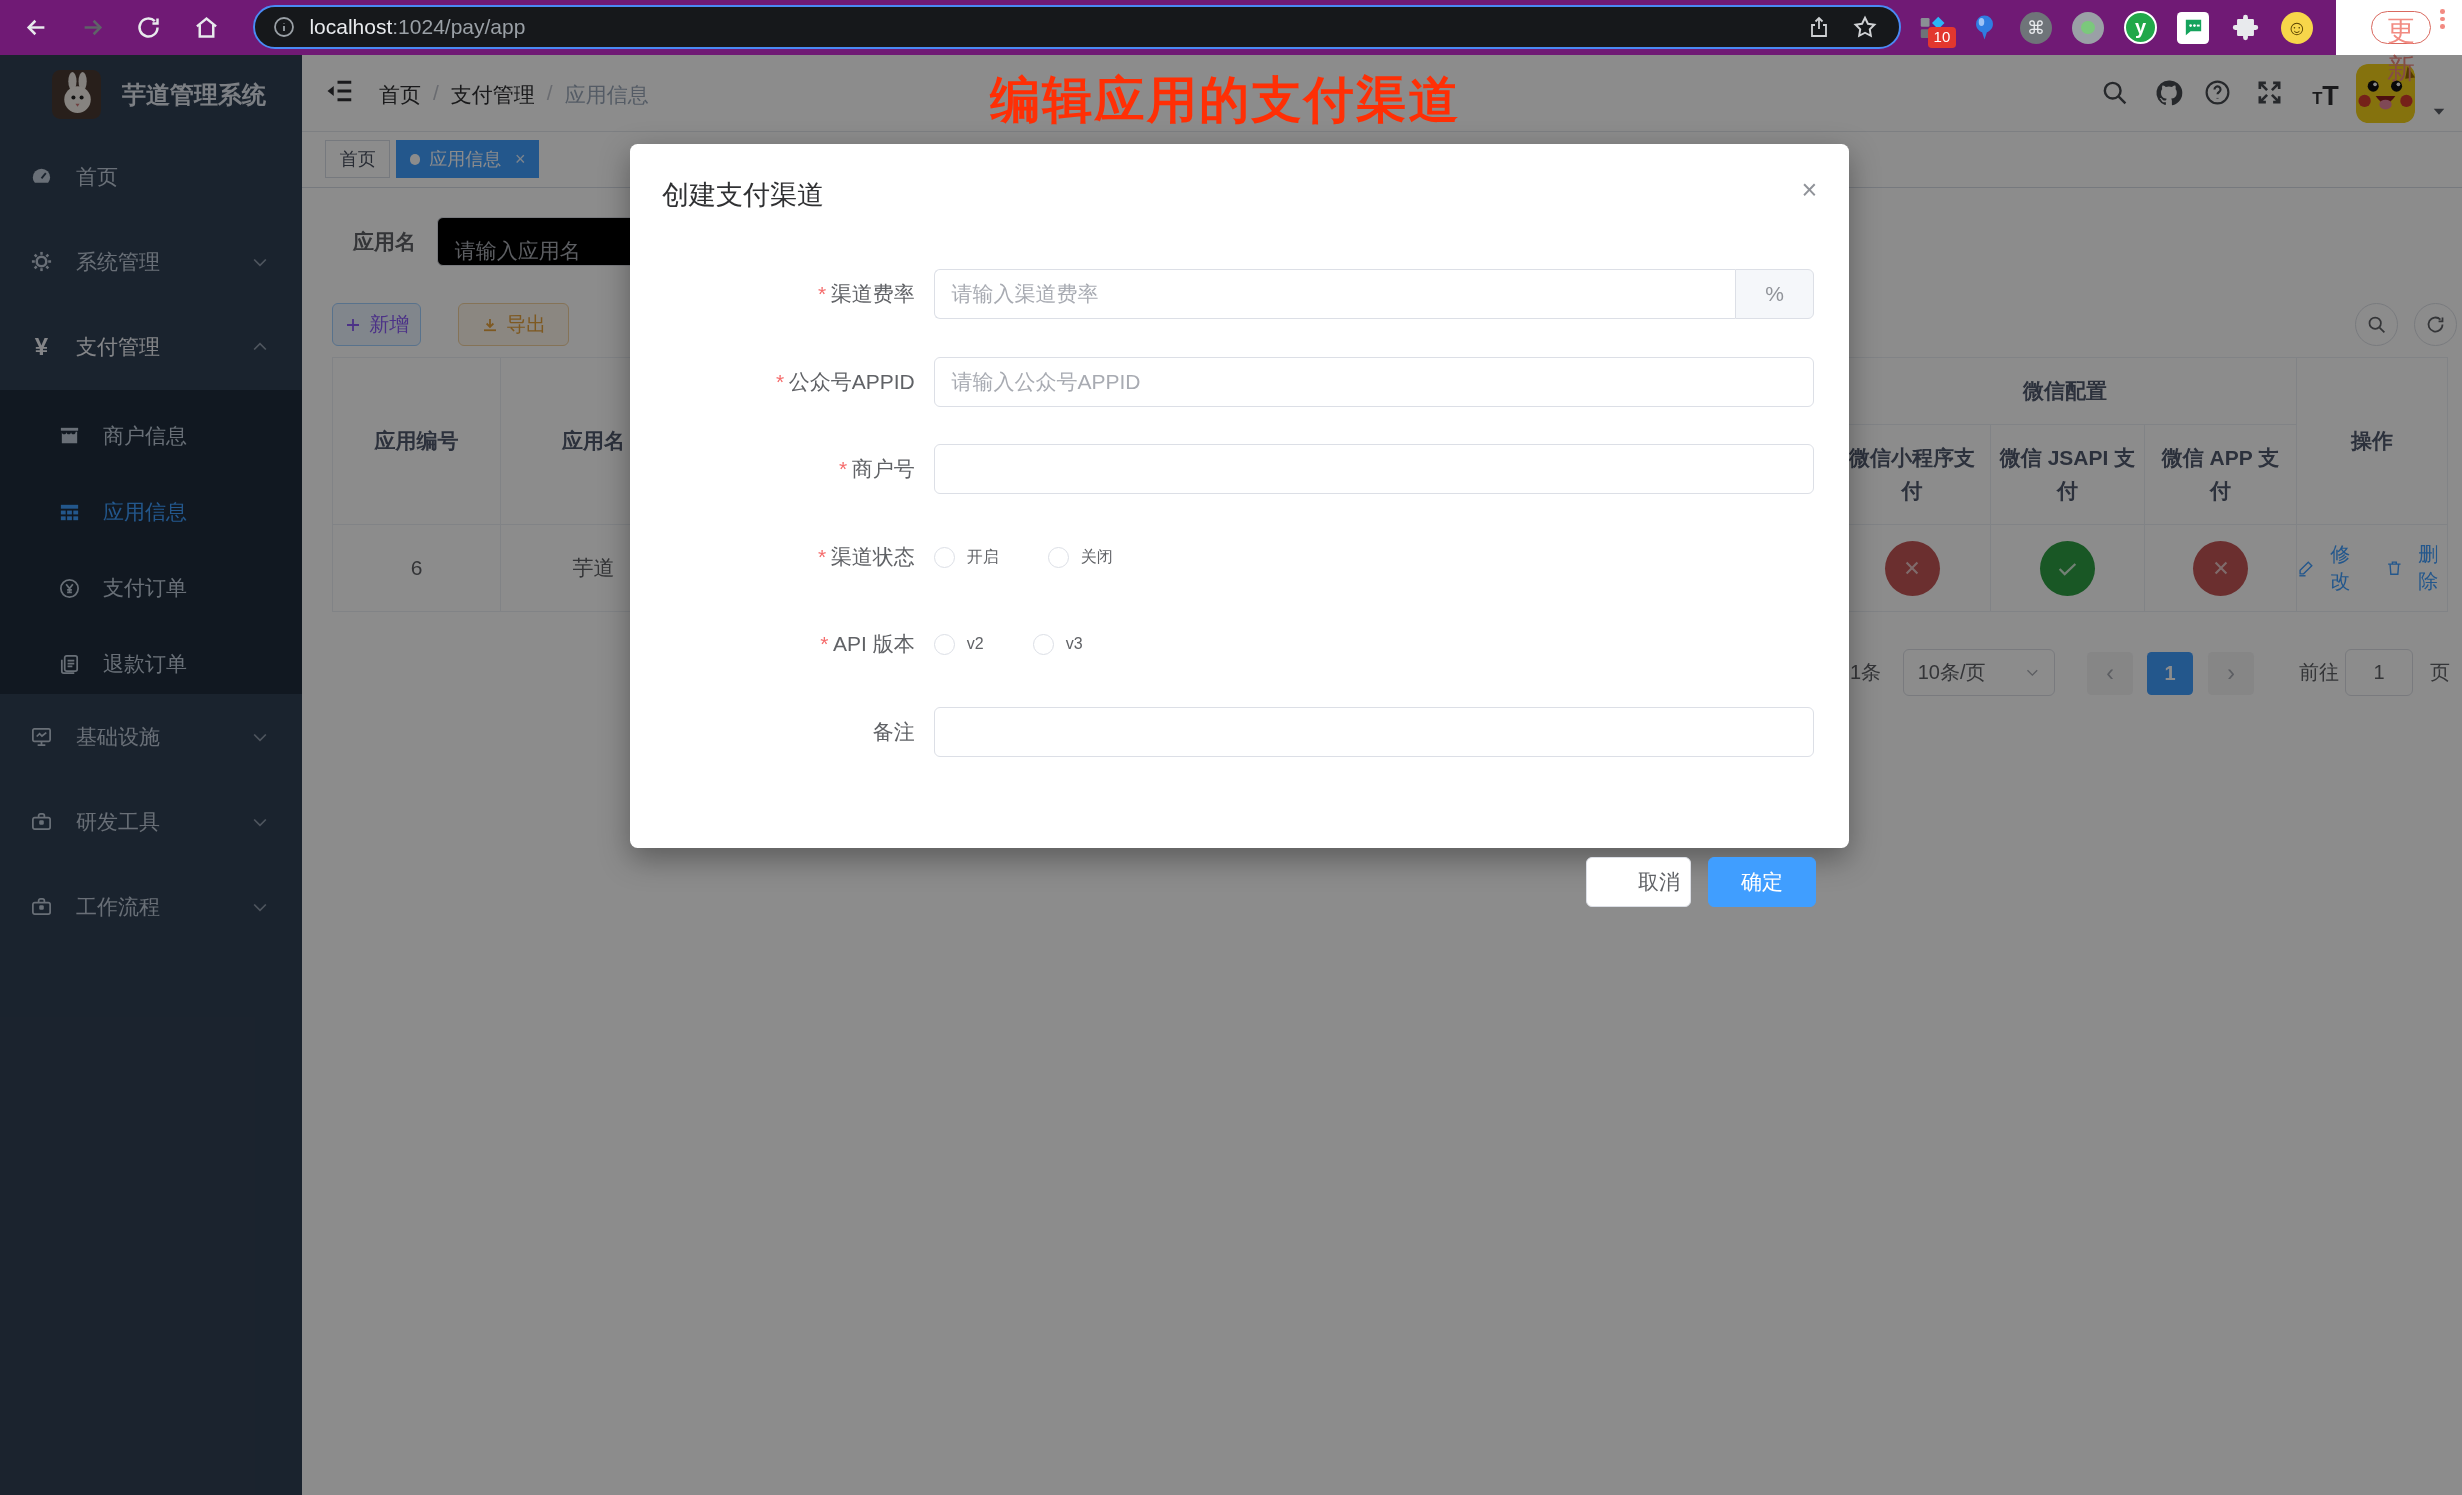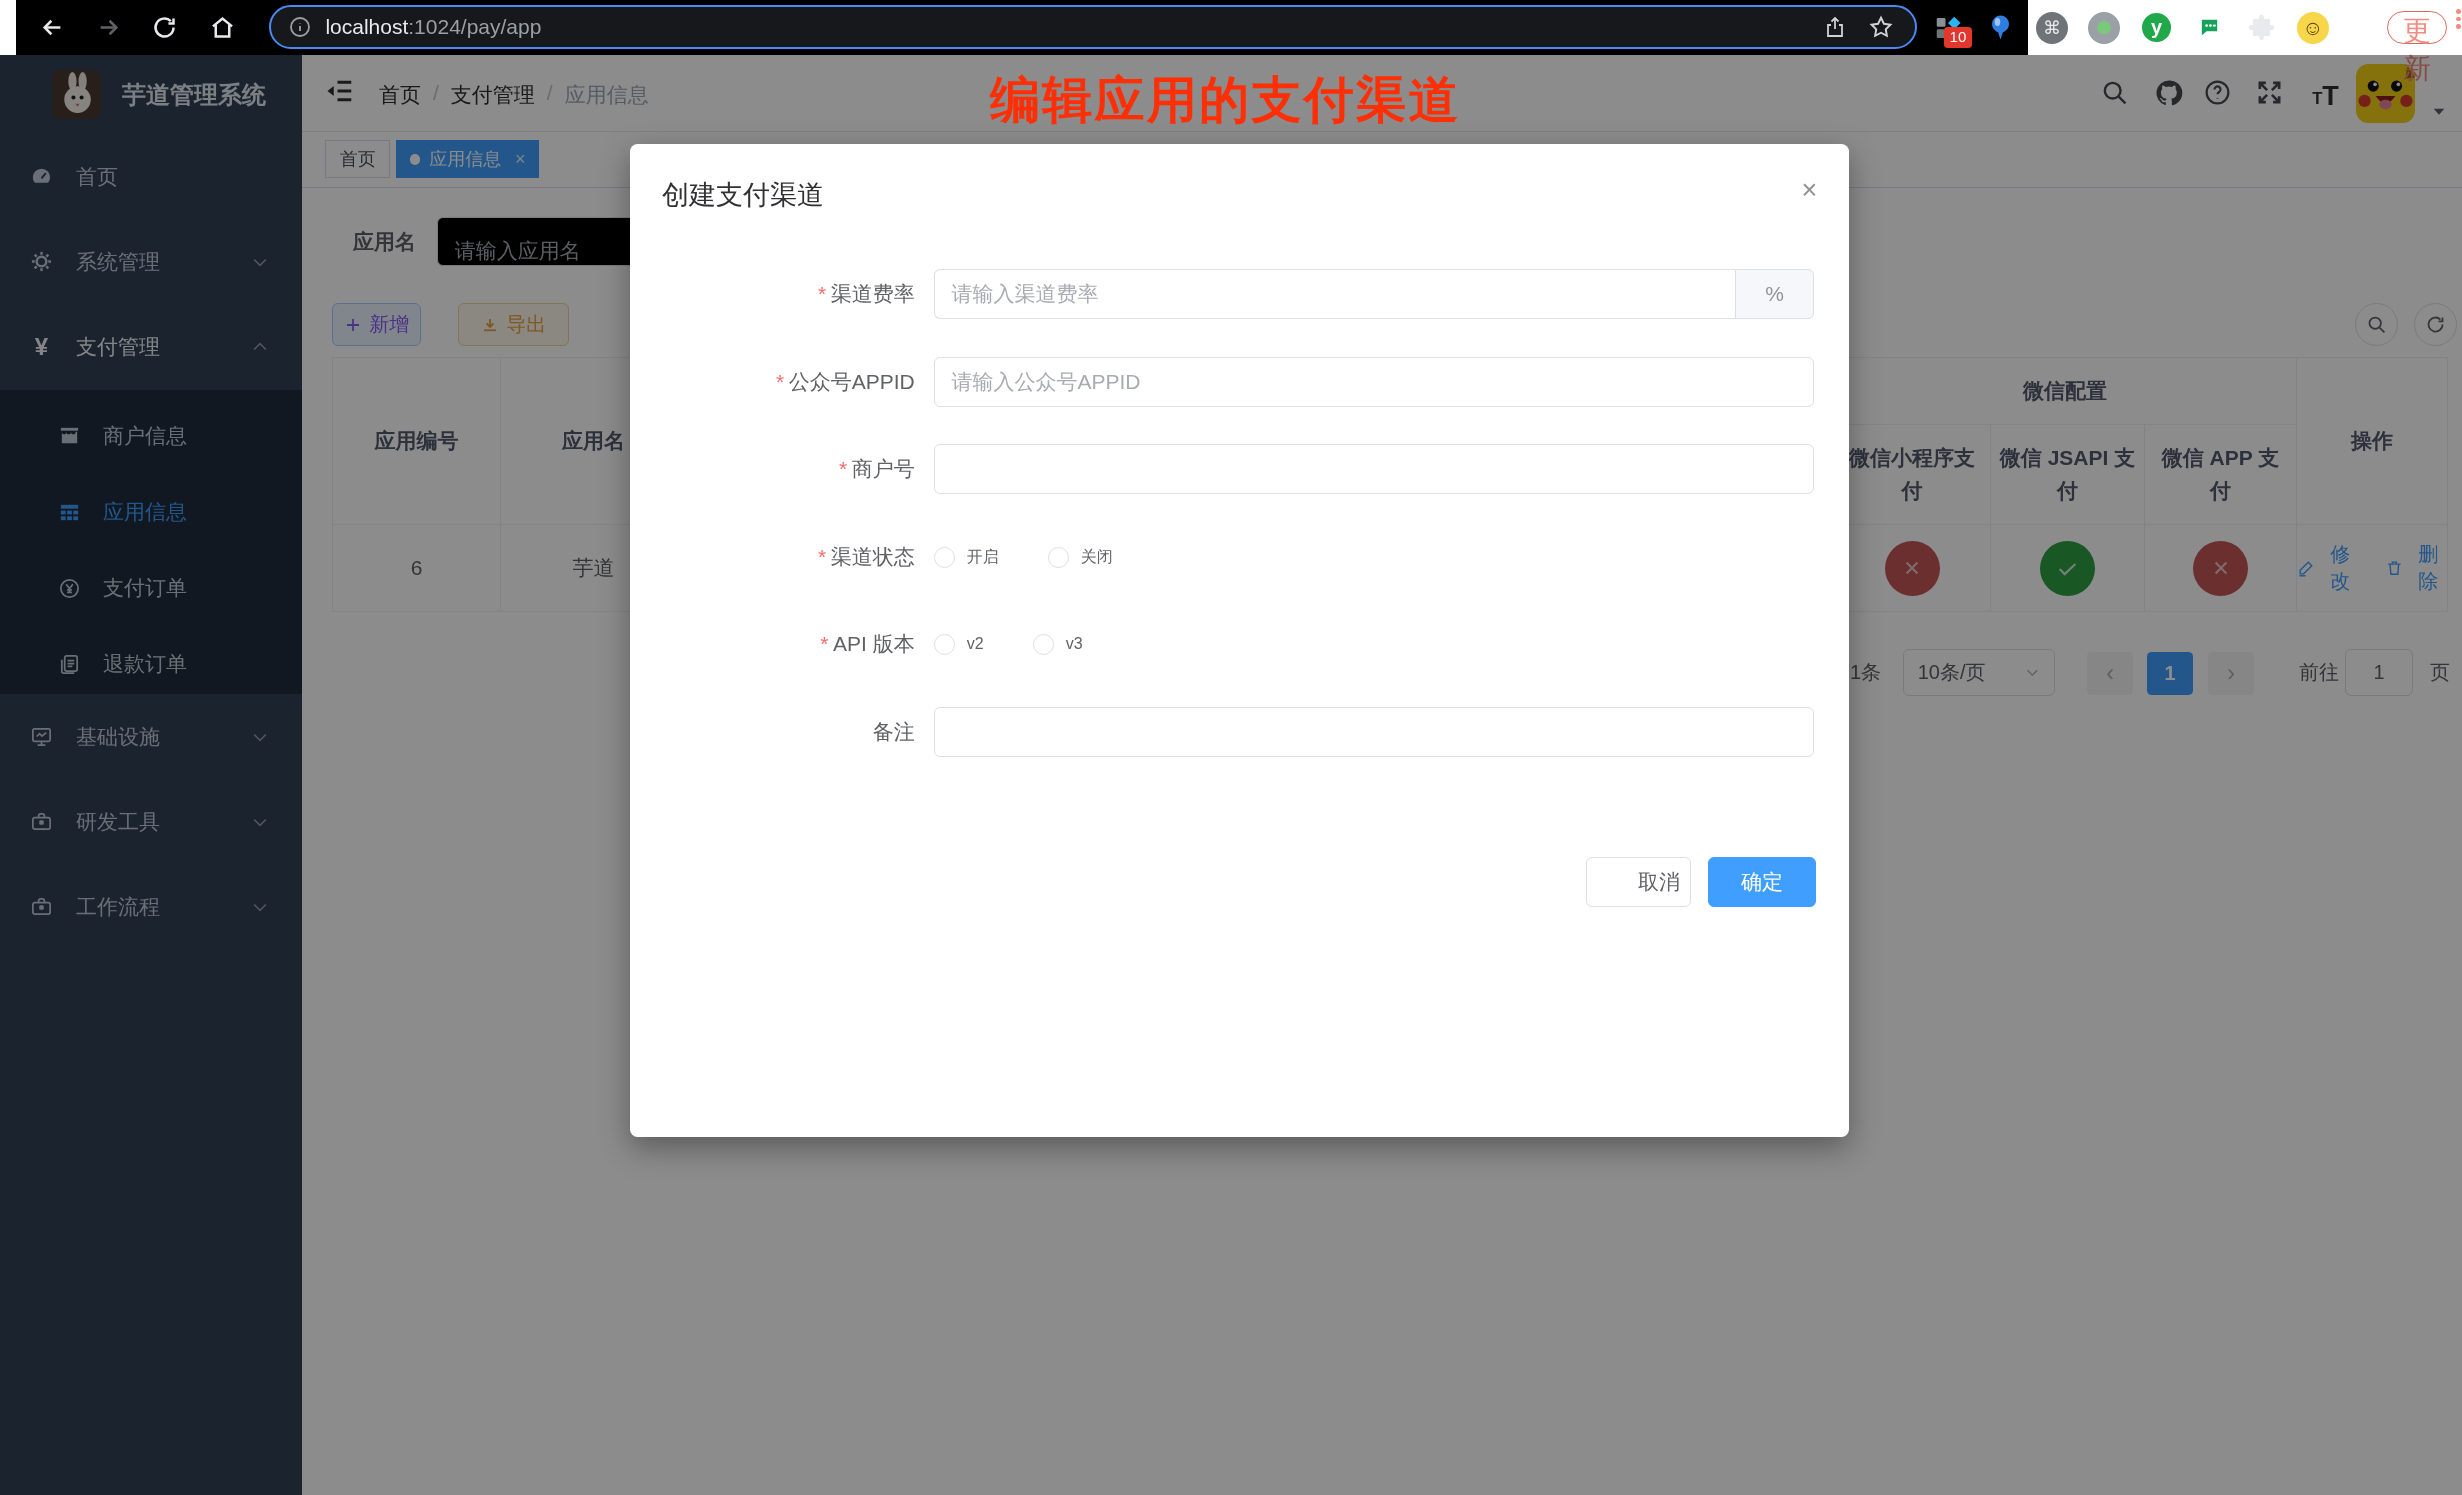--- a/index.html
+++ b/index.html
@@ -2,21 +2,21 @@
 <html style="font-size:12px"><head>
 <meta charset="utf-8">
 <style>
   * { margin:0; padding:0; box-sizing:border-box; }
   html,body { width:2462px; height:1495px; overflow:hidden;
     font-family:"Liberation Sans","DejaVu Sans",sans-serif; }
   body { position:relative; background:#fff; }
   svg { display:block; }
 
   
-  .chrome { position:absolute; left:16px; top:0; width:2012px; height:55px; background:#000000; z-index:10; }
+  .chrome { position:absolute; left:0; top:0; width:2336px; height:55px; background:#701a75; z-index:10; }
   .chrome .navbtn { position:absolute; top:10.6px; width:33px; height:33px; color:#e8eaed; display:flex; align-items:center; justify-content:center; }
   .chrome .navbtn.dim { color:#5f6368; }
   .urlbar { position:absolute; left:253px; top:5.3px; width:1648px; height:44px; border-radius:22px;
     background:#16181b; border:2.3px solid #4a8af4; display:flex; align-items:center; color:#9aa0a6; }
   .urlbar .info { margin:0 13.7px 0 16.7px; color:#9aa0a6; }
   .urlbar .host { color:#e8eaed; font-size:21px; }
   .urlbar .rest { color:#9aa0a6; font-size:21px; }
   .urlbar .spacer { flex:1; }
   .urlbar .tail { color:#cfd1d4; margin-right:21px; }
   .exts { position:absolute; top:0; left:1916px; height:55px; display:flex; align-items:center; gap:20px; }
@@ -94,21 +94,21 @@
     display:flex; align-items:center; justify-content:center; font-size:23px; }
   .pg-cur { position:absolute; top:652px; left:2147px; width:46px; height:43px; background:#409eff; border-radius:4.6px; color:#fff;
     display:flex; align-items:center; justify-content:center; font-size:20px; font-weight:bold; }
   .pg-goto-label { left:2299px; } .pg-unit { left:2430px; }
   .pg-goto-input { position:absolute; top:649px; left:2345px; width:68px; height:47px; border:0.8px solid #dcdfe6; border-radius:6px;
     text-align:center; font-size:20px; color:#606266; background:#fff; }
 
   
   .overlay { position:absolute; left:0; top:55px; width:2462px; height:1440px; background:rgba(0,0,0,0.45); z-index:40; }
   .annotation { position:absolute; left:990px; top:67px; z-index:45; font-size:50px; font-weight:bold; letter-spacing:2.3px; color:#ff2f05; }
-  .modal { position:absolute; left:630px; top:144px; width:1219px; height:993px; background:#fff; border-radius:7.6px;
+  .modal { position:absolute; left:630px; top:144px; width:1219px; height:704px; background:#fff; border-radius:7.6px;
     box-shadow:0 10.6px 30px rgba(0,0,0,.35); z-index:50; }
   .modal-title { position:absolute; left:32px; top:33px; font-size:27px; color:#303133; }
   .modal-close { position:absolute; right:23px; top:30px; width:33px; height:33px; color:#909399; font-size:27px;
     display:flex; align-items:center; justify-content:center; }
   .form-row { position:absolute; left:30px; width:1154px; height:50px; display:flex; align-items:center; }
   .f-label { width:255px; text-align:right; font-size:21px; color:#606266; margin-right:19px; white-space:nowrap; }
   .f-label .req { color:#f56c6c; margin-right:4.6px; }
   .f-control { width:881px; height:50px; display:flex; align-items:center; }
   .f-input { flex:1; height:50px; border:0.8px solid #dcdfe6; border-radius:6px; display:flex; align-items:center;
     padding:0 16.7px; font-size:21px; color:#a8abb2; background:#fff; }

